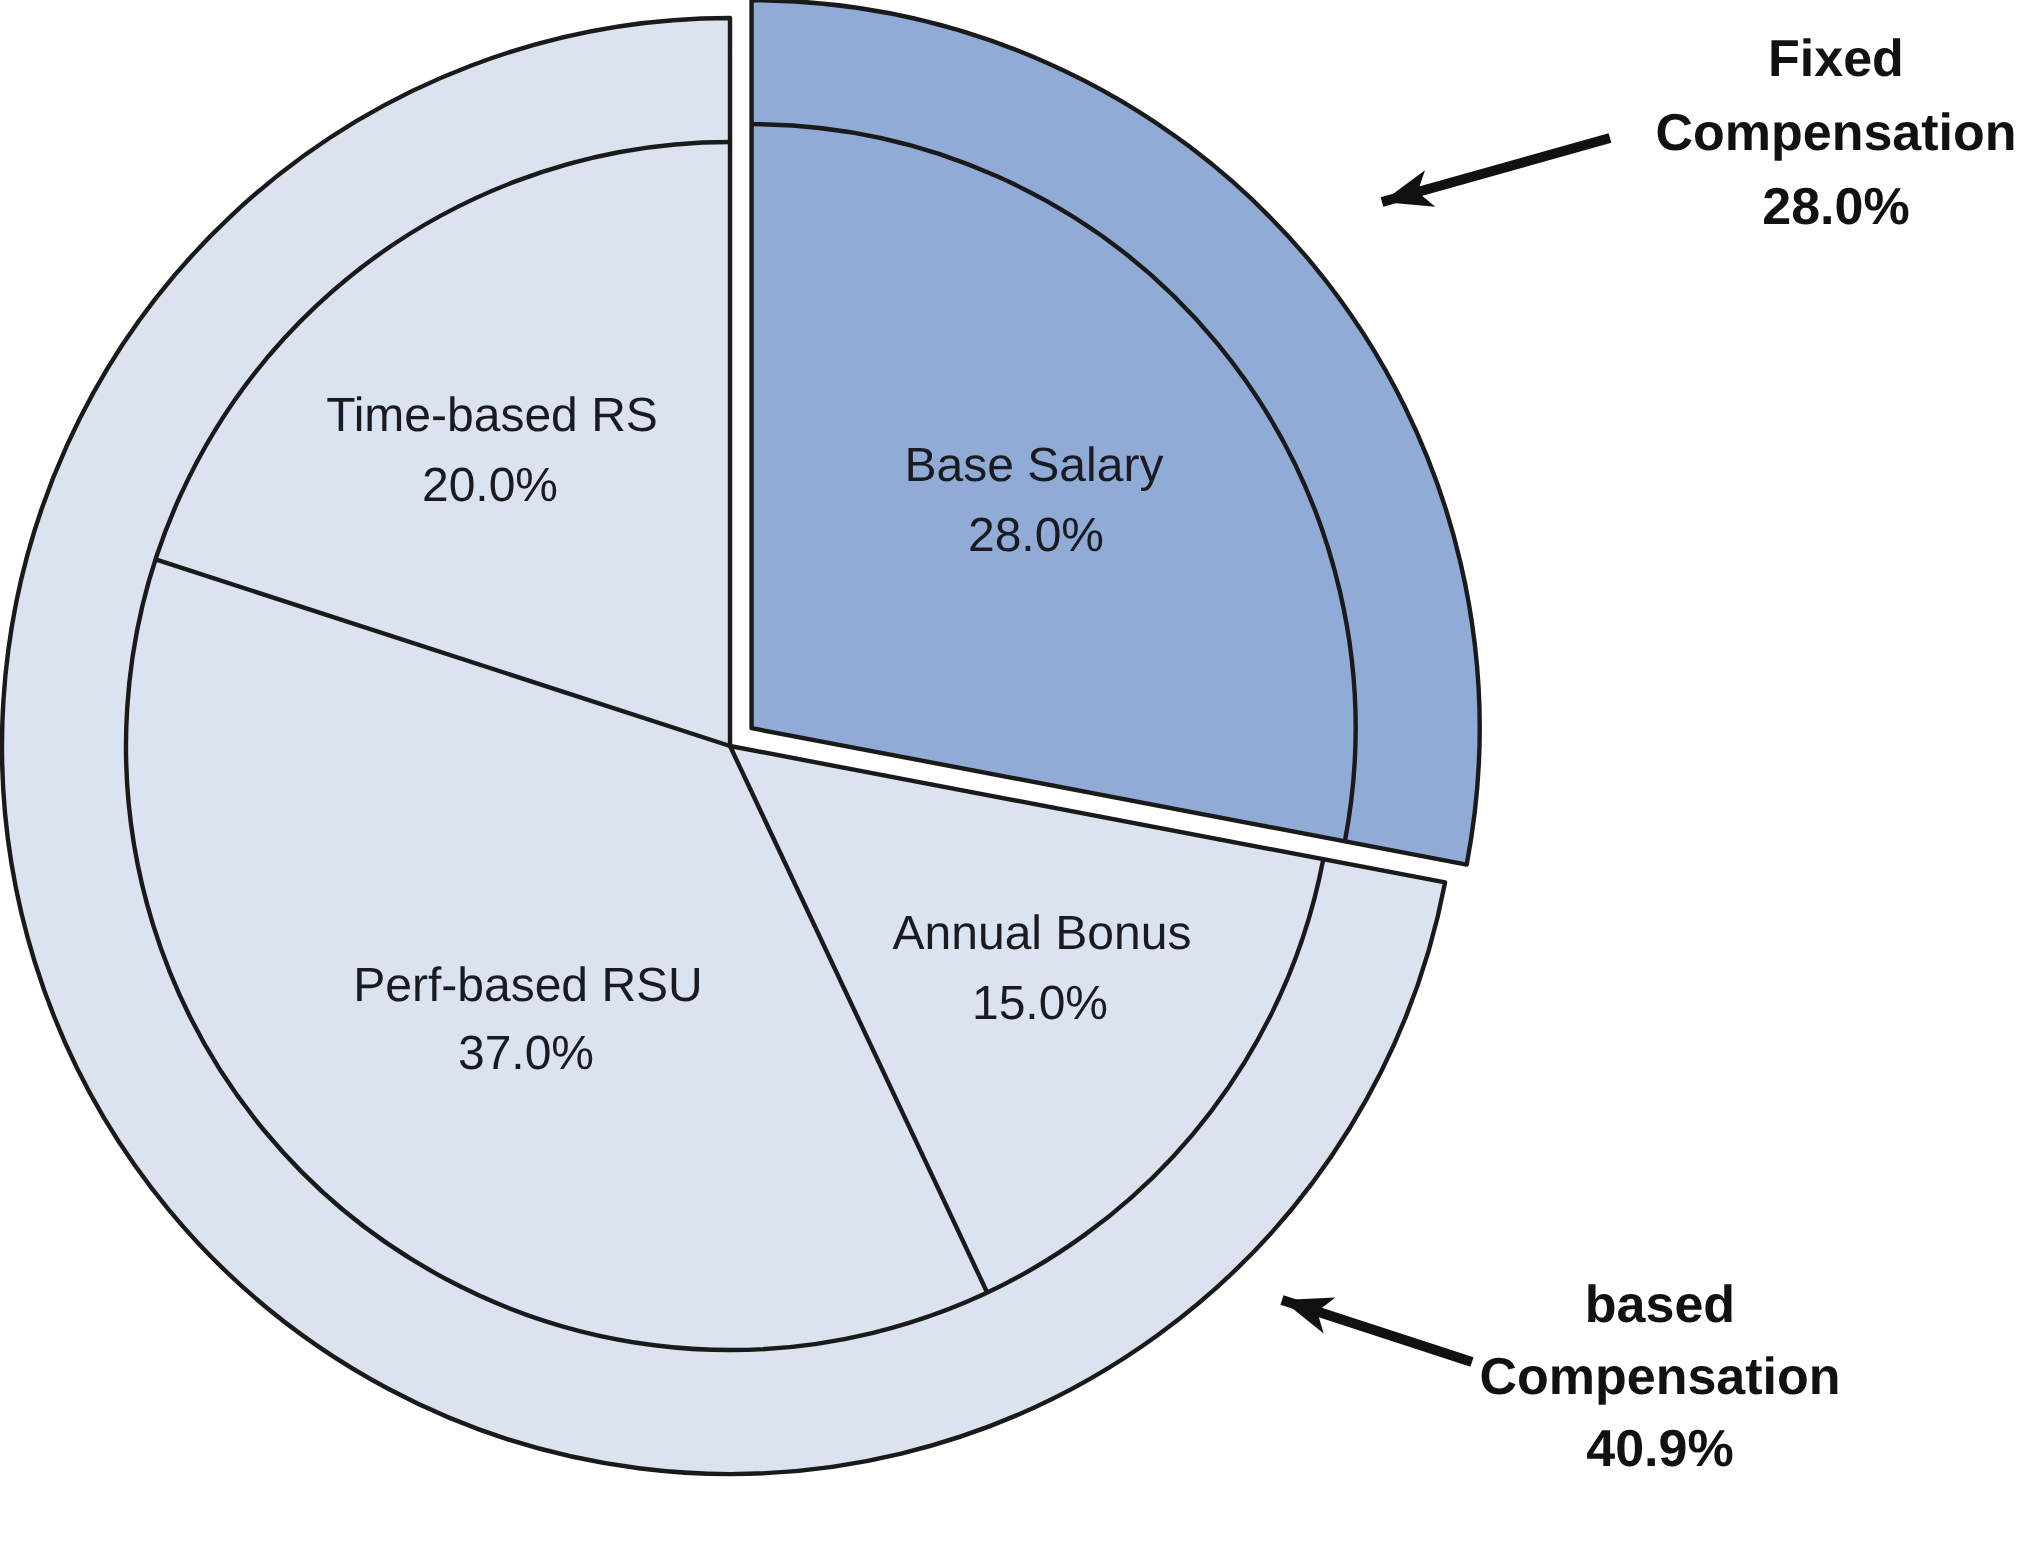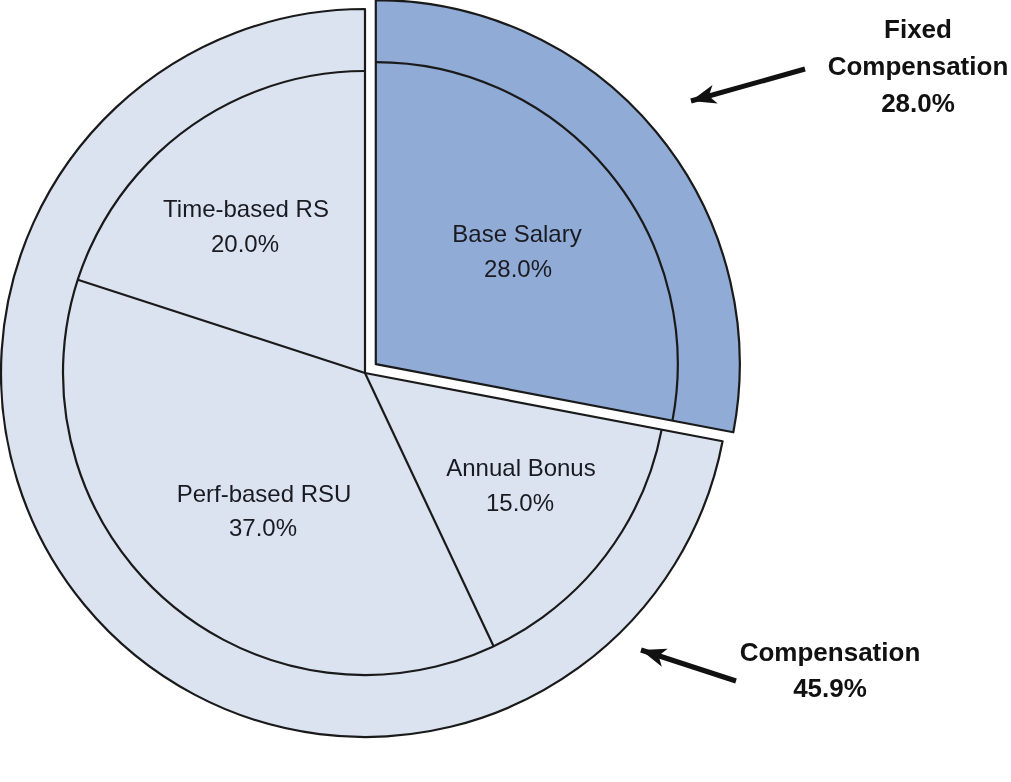--- a/index.html
+++ b/index.html
@@ -70,17 +70,18 @@
     </g>
   </svg>
 
   <div class="callout callout-fixed">
     <div>Fixed</div>
     <div>Compensation</div>
     <div>28.0%</div>
   </div>
 
   <div class="callout callout-perf">
+    <div>based</div>
     <div>Compensation</div>
-    <div>45.9%</div>
+    <div>40.9%</div>
   </div>
 
 </div>
 
 </body></html>

